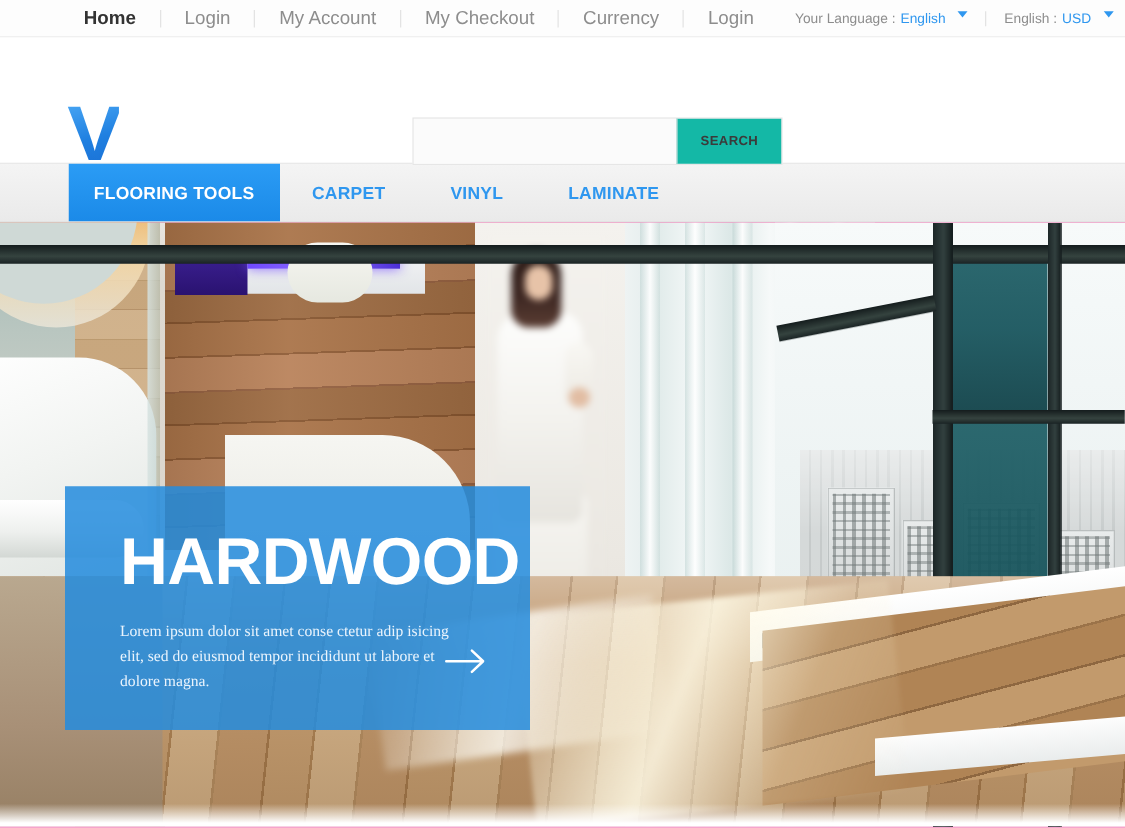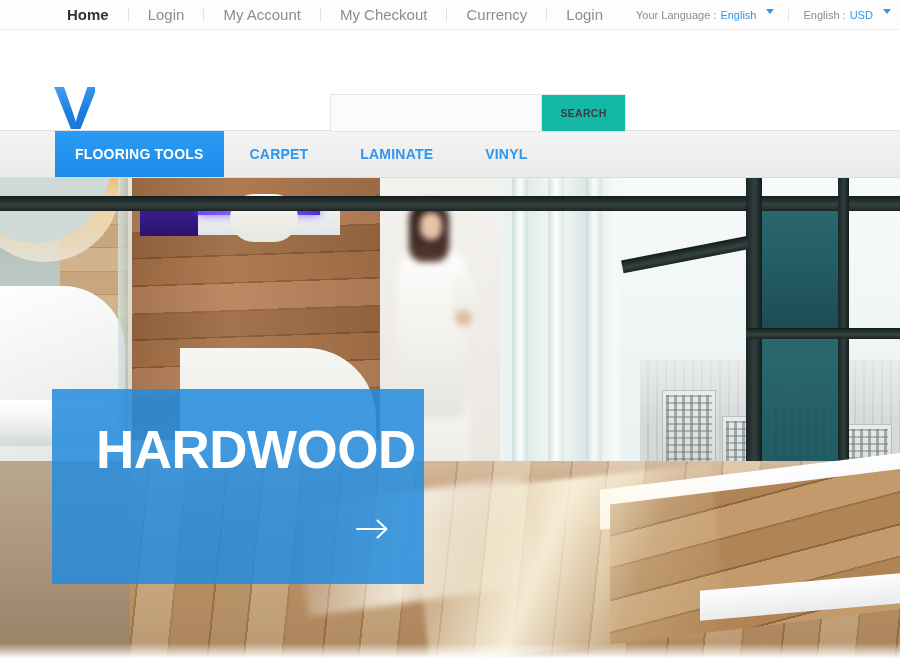--- a/index.html
+++ b/index.html
@@ -551,24 +551,24 @@
   </div>
 
   <nav class="mainnav">
     <a href="#" class="navitem active">
       <span>FLOORING TOOLS</span>
     </a>
     <a href="#" class="navitem">
       <span>CARPET</span>
     </a>
     <a href="#" class="navitem">
-      <span>LAMINATE</span>
+      <span>VINYL</span>
     </a>
     <a href="#" class="navitem">
-      <span>VINYL</span>
+      <span>LAMINATE</span>
     </a>
   </nav>
 
   <section class="hero">
 
     <div class="hero-img">
 
       <div class="zone-left"></div>
       <div class="left-wood"></div>
       <div class="mirror-arc"></div>
@@ -627,18 +627,19 @@
       <div class="bench-top"></div>
       <div class="bench"></div>
       <div class="sill"></div>
       <div class="sunbeam2"></div>
       <div class="sunbeam"></div>
       <div class="hero-fade-bottom"></div>
     </div>
 
     <div class="caption">
       <h2>HARDWOOD</h2>
+      <p>Lorem ipsum dolor sit amet conse ctetur adip isicing elit, sed do eiusmod tempor incididunt ut labore et dolore magna.</p>
       <svg class="caption-arrow" viewBox="0 0 34 22">
         <path d="M1 11 h29 M21.5 2.5 L30.5 11 L21.5 19.5" fill="none" stroke="#ffffff" stroke-width="2" stroke-linecap="round" stroke-linejoin="round"></path>
       </svg>
     </div>
   </section>
 </div>
 
 </body></html>

